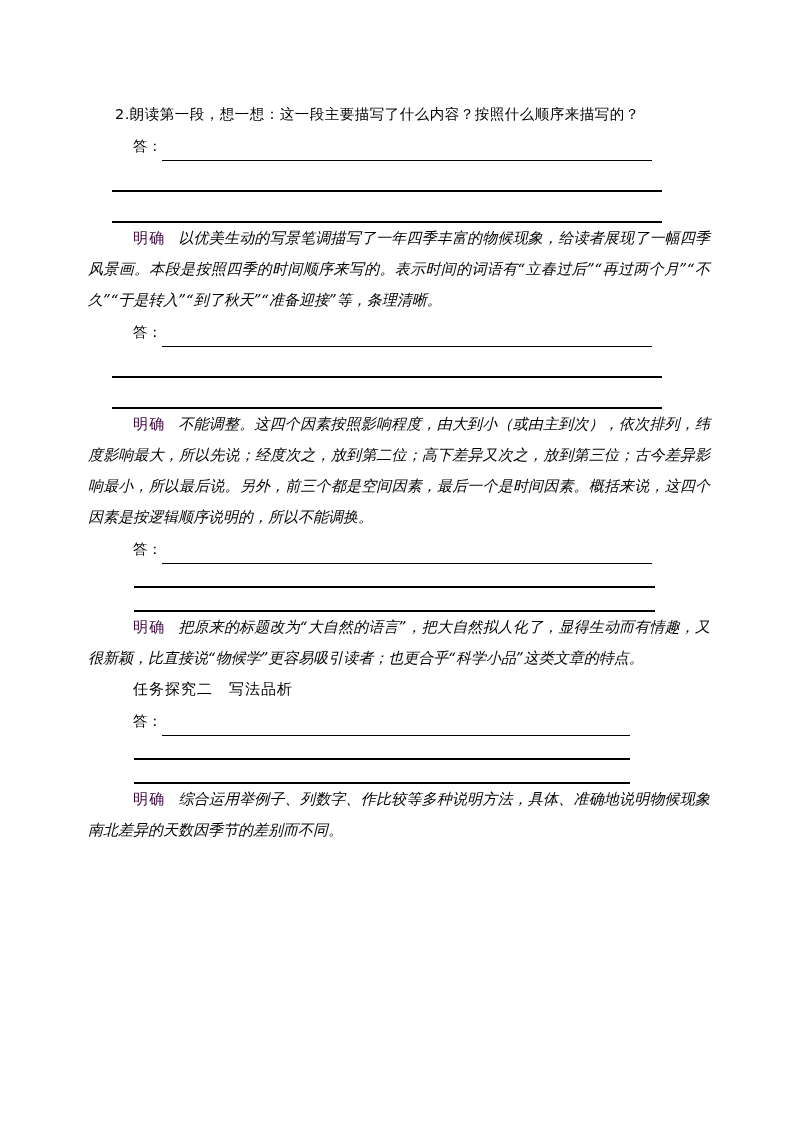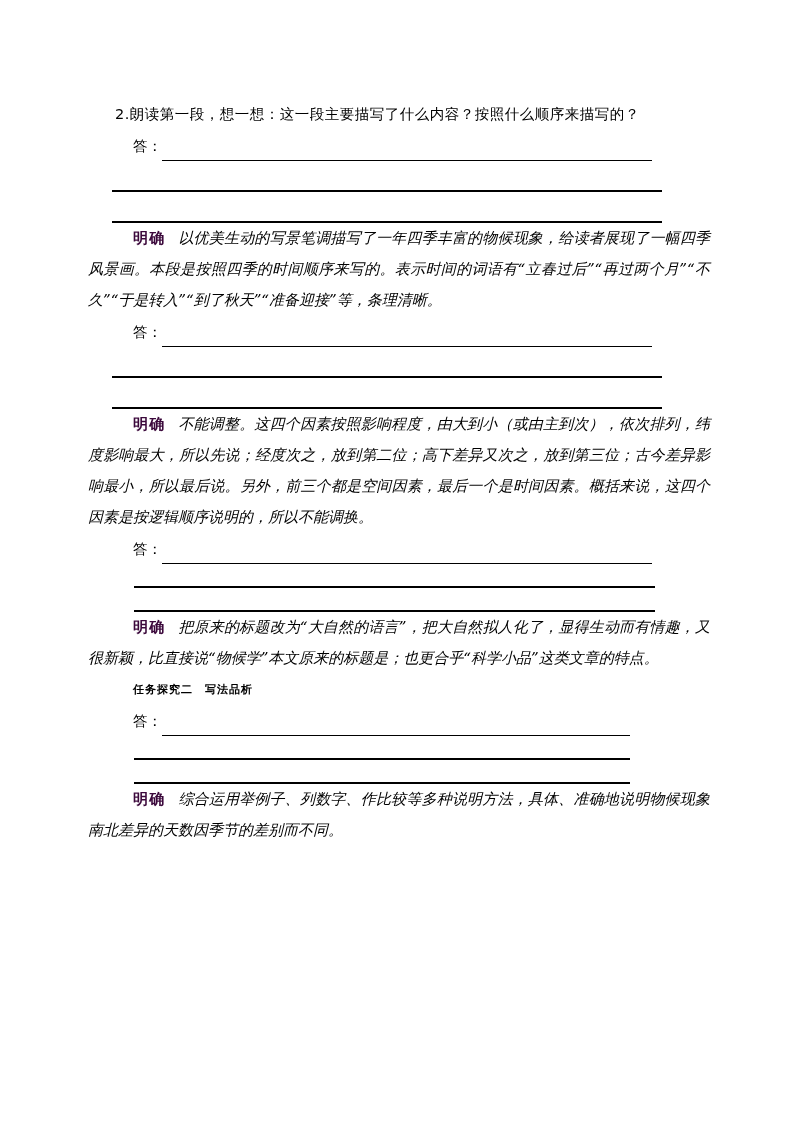--- a/index.html
+++ b/index.html
@@ -61,31 +61,31 @@
   .mingque {
     font-size: 15px;
     line-height: 31px;
     text-align: justify;
     text-indent: 45px;
     font-family: "DejaVu Serif", "Liberation Serif", serif;
     font-style: italic;
   }
   .mq-label {
     font-style: normal;
-    font-weight: bold;
+    font-weight: normal;
     font-family: "DejaVu Sans", sans-serif;
     padding-right: 13px;
     letter-spacing: 1px;
   }
   .mq-text { }
 
   .section-heading {
-    font-size: 11px;
+    font-size: 15px;
     line-height: 31px;
-    font-weight: bold;
+    font-weight: normal;
     margin-left: 45px;
     letter-spacing: 1px;
   }
 </style>
 </head>
 <body>
 
 <div class="page" style="background: rgb(255, 255, 255); color: rgb(0, 0, 0);">
   <div class="content">
 
@@ -113,21 +113,21 @@
     </p>
 
     <div class="ans-row">
       <span class="ans-label">答：</span>
       <span class="ans-rule"></span>
     </div>
     <div class="blank w2 h-tight"></div>
     <div class="blank w2 h-tight"></div>
 
     <p class="mingque">
-      <span class="mq-label" style="color: rgb(59, 8, 59);">明确</span><span class="mq-text">把原来的标题改为“大自然的语言”，把大自然拟人化了，显得生动而有情趣，又很新颖，比直接说“物候学”本文原来的标题是；也更合乎“科学小品”这类文章的特点。</span>
+      <span class="mq-label" style="color: rgb(59, 8, 59);">明确</span><span class="mq-text">把原来的标题改为“大自然的语言”，把大自然拟人化了，显得生动而有情趣，又很新颖，比直接说“物候学”更容易吸引读者；也更合乎“科学小品”这类文章的特点。</span>
     </p>
 
     <p class="section-heading"><span>任务探究二　写法品析</span></p>
 
     <div class="ans-row narrow">
       <span class="ans-label">答：</span>
       <span class="ans-rule"></span>
     </div>
     <div class="blank w3 h-tight"></div>
     <div class="blank w3 h-tight"></div>

